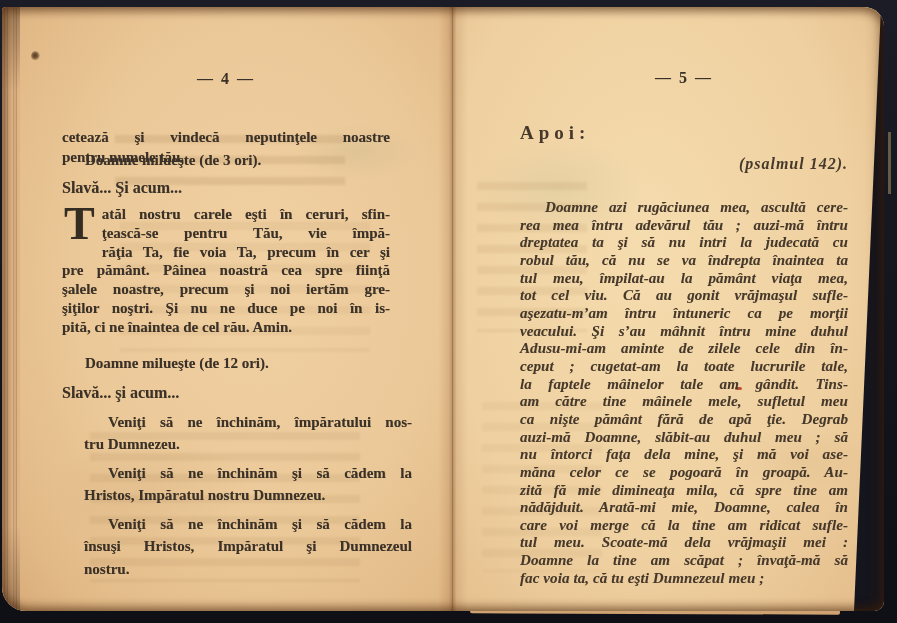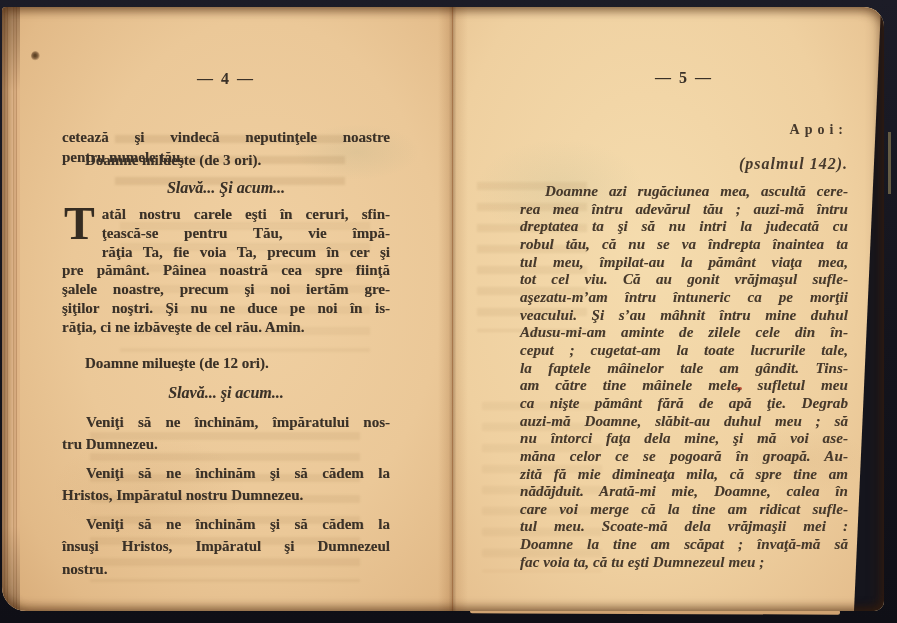--- a/index.html
+++ b/index.html
@@ -59,31 +59,31 @@
 
   .col{position:absolute;top:0;height:100%;width:328px;}
   .col-left{left:42px;}
   .col-right{left:68px;}
   .blk{position:absolute;left:0;width:100%;}
 
   
   .body-left{font-size:15px;line-height:19.5px;font-weight:700;color:var(--ink-left);
     text-shadow:0.3px 0.3px 0 rgba(55,40,20,.30);}
   .prayer{line-height:18.8px;}
-  .venite{line-height:22.4px;}
+  .venite{line-height:22.4px;margin-left:22px;}
   .kyrie{text-indent:23px;}
-  .rubric{font-size:16px;font-style:italic;font-weight:700;text-align:center;color:var(--ink-left);
+  .rubric{font-size:16px;font-weight:700;color:var(--ink-left);
     text-shadow:0.3px 0.3px 0 rgba(55,40,20,.30);}
   .page-num{font-size:16px;font-weight:700;text-align:center;letter-spacing:2px;color:var(--ink-left);}
 
   
-  .apoi{font-size:14px;font-weight:700;text-align:right;letter-spacing:5px;color:var(--ink-right);}
+  .apoi{font-size:19px;font-weight:700;text-align:left;letter-spacing:5px;color:var(--ink-right);}
   .subtitle{font-size:16px;font-style:italic;font-weight:700;text-align:right;letter-spacing:1px;color:var(--ink-right);}
   .psalm{font-size:15px;line-height:17.65px;font-style:italic;font-weight:700;color:var(--ink-right);
-    letter-spacing:.1px;text-shadow:0.3px 0.3px 0 rgba(60,45,25,.28);}
+    letter-spacing:.1px;text-shadow:0.3px 0.3px 0 rgba(60,45,25,.28);margin-top:16px;}
   .psalm .tline:first-child{text-indent:25px;}
 
   
   .tline{text-align:justify;text-align-last:justify;}
   .tline-last{text-align-last:left;}
   .indent .tline:first-child{text-indent:24px;}
   .dropcap-para div.tline:nth-of-type(2){padding-left:28px;}
   .dropcap{float:left;font-size:46px;line-height:36px;height:37px;font-weight:700;
     margin:1px 7px 0 2px;color:#352c22;}
 </style>
@@ -114,21 +114,21 @@
         <div class="blk rubric" style="top:172px;">Slavă... Şi acum...</div>
 
         <div class="blk body-left prayer dropcap-para" style="top:198px;">
           <span class="dropcap">T</span>
         <div class="tline">atăl nostru carele eşti în ceruri, sfin-</div>
             <div class="tline">ţească-se pentru Tău, vie împă-</div>
             <div class="tline">răţia Ta, fie voia Ta, precum în cer şi</div>
             <div class="tline">pre pământ. Pâinea noastră cea spre fiinţă</div>
             <div class="tline">şalele noastre, precum şi noi iertăm gre-</div>
             <div class="tline">şiţilor noştri. Şi nu ne duce pe noi în is-</div>
-            <div class="tline tline-last">răţia, ci ne izbăveşte de cel rău. Amin.</div>
+            <div class="tline tline-last">pită, ci ne înaintea de cel rău. Amin.</div>
           </div>
 
         <div class="blk body-left kyrie tline tline-last" style="top:347px;">Doamne milueşte (de 12 ori).</div>
 
         <div class="blk rubric" style="top:377px;">Slavă... şi acum...</div>
 
         <div class="blk body-left venite indent" style="top:404px;">
             <div class="tline">Veniţi să ne închinăm, împăratului nos-</div>
             <div class="tline tline-last">tru Dumnezeu.</div>
           </div>

